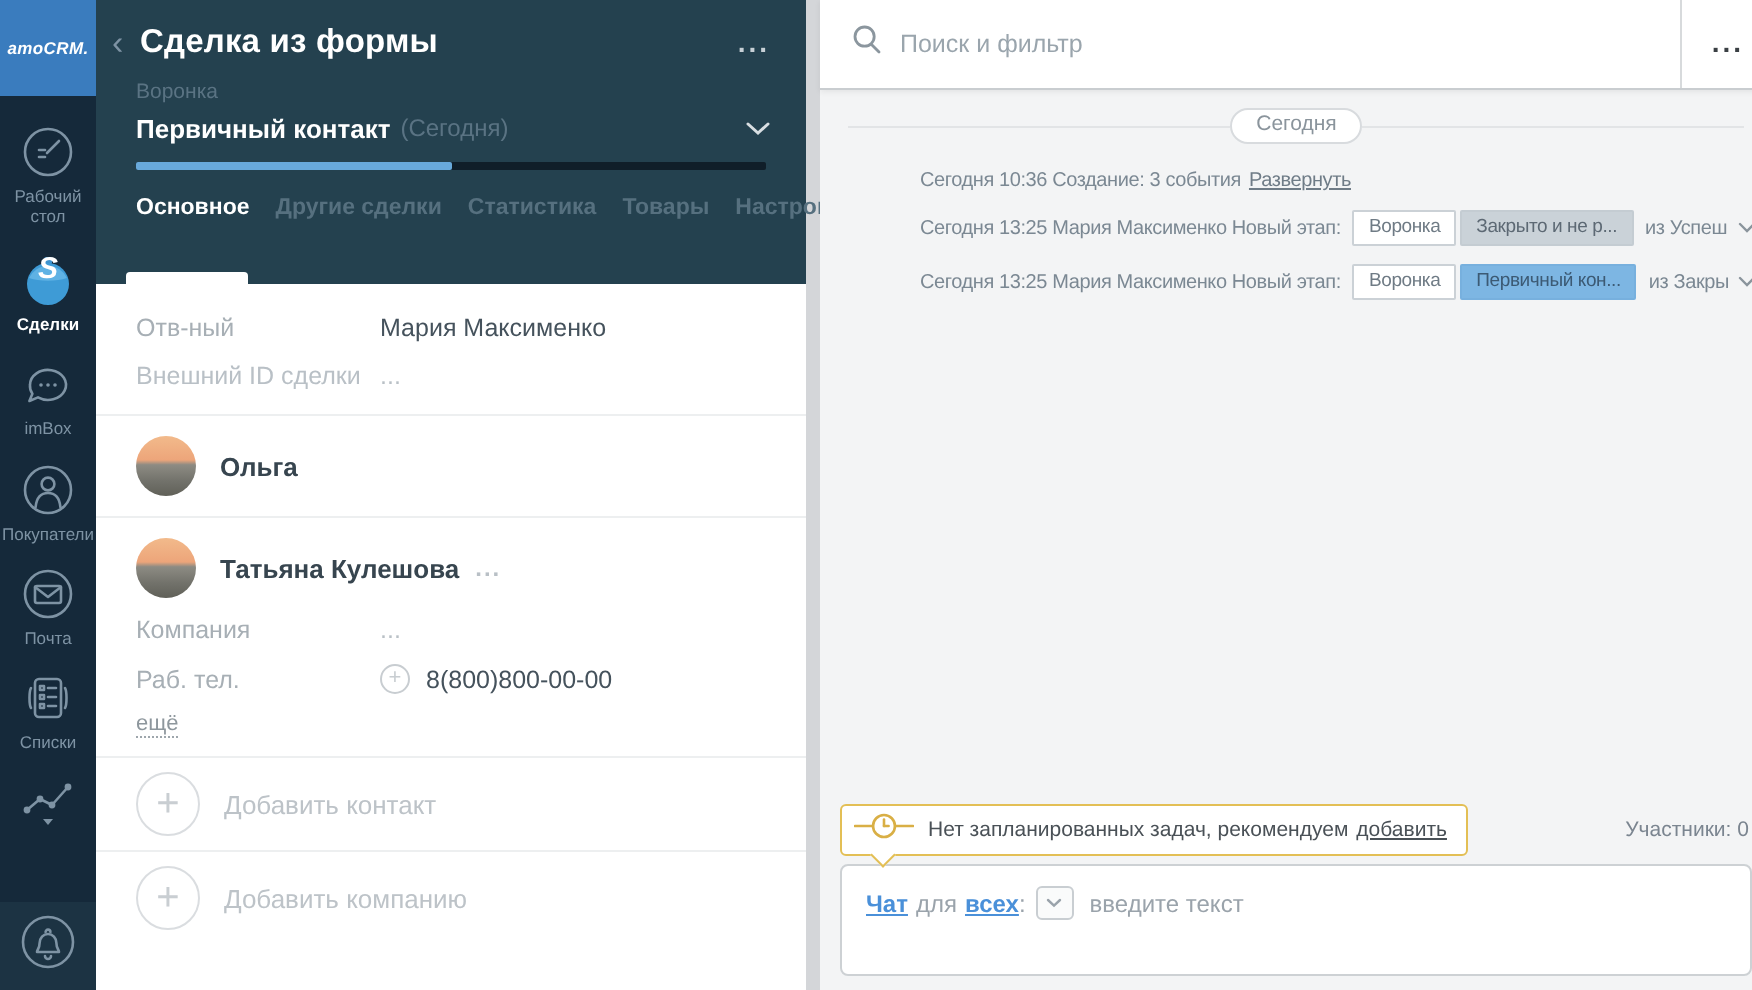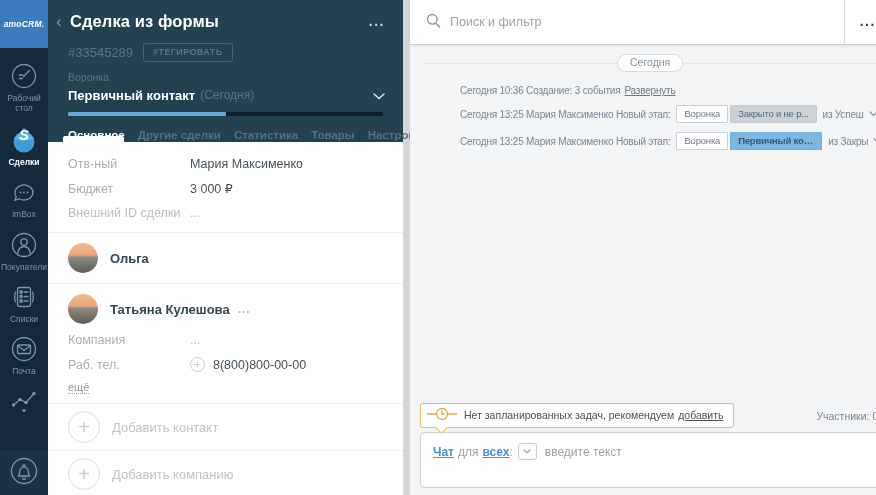--- a/index.html
+++ b/index.html
@@ -83,21 +83,21 @@
   .date-line { flex:1; height:1px; background:#E2E4E6; }
   .date-pill { background:#fff; border:1px solid #D8DBDE; border-radius:9px; padding:1px 12px 3px; font-size:10.5px; color:#8A949C; }
   .events { margin:13px 8px 0 50px; }
   .event { display:flex; align-items:center; margin-bottom:9px; font-size:10px; color:#7B8893;
            white-space:nowrap; letter-spacing:-.2px; }
   .ev-link { text-decoration:underline; margin-left:4px; color:#6F7C87; cursor:pointer;text-align:right; }
   .badge-group { display:inline-flex; gap:2px; margin:0 6px; }
   .badge { font-size:9.5px; padding:2px 7px 3px; border-radius:1px; max-width:92px; overflow:hidden; text-overflow:ellipsis; }
   .badge-label { background:#fff; border:1px solid #CBD1D6; color:#6F7B85; }
   .badge-gray { background:#CAD2D8; border:1px solid #C4CCD2; color:#5D6974; }
-  .badge-blue { background:#7DB6E3; border:1px solid #77B0DE; color:#3C5A74;font-weight:bold; }
+  .badge-blue { background:#7DB6E3; border:1px solid #77B0DE; color:#3C5A74; }
   .ev-from { margin-right:5px; }
   .chev-sm { color:#8A949C; cursor:pointer; display:inline-flex; }
 
   .feed-bottom { padding:0 10px 7px; flex-shrink:0; }
   .task-row { display:flex; align-items:center; justify-content:space-between; margin-bottom:4px; }
   .banner { position:relative; background:#fff; border:1px solid #E3BF55; border-radius:3px; display:inline-flex;
             align-items:center; padding:2px 10px 3px 6px; font-size:10.5px; color:#4A5157; }
   .banner::after { content:""; position:absolute; left:16px; bottom:-5px; width:8px; height:8px; background:#fff;
                    border-right:1px solid #E3BF55; border-bottom:1px solid #E3BF55; transform:rotate(45deg); }
   .banner-text { margin-left:7px; }
@@ -164,45 +164,45 @@
           <path d="M8.8 23.5 c0.5 -5 3 -7 6.2 -7 s5.7 2 6.2 7"></path>
         </svg>
       </span>
       <span class="nav-label">Покупатели</span>
     </div>
 
 
     <div class="nav-item" style="margin-top:9px">
       <span>
         <svg width="30" height="30" viewBox="0 0 30 30" class="icon-stroke">
+          <circle cx="15" cy="15" r="11.5"></circle>
+          <rect x="8.5" y="11" width="13" height="8.5" rx="1"></rect>
+          <path d="M8.5 11.5 L15 16.5 L21.5 11.5"></path>
+        </svg>
+      </span>
+      <span class="nav-label">Почта</span>
+    </div>
+
+    <div class="nav-item" style="margin-top:9px">
+      <span>
+        <svg width="30" height="30" viewBox="0 0 30 30" class="icon-stroke">
           <rect x="8.5" y="5.5" width="13" height="19" rx="2"></rect>
           <rect x="11" y="9" width="2" height="2"></rect>
             <line x1="15" y1="10" x2="19" y2="10"></line>
           <rect x="11" y="13.5" width="2" height="2"></rect>
             <line x1="15" y1="14.5" x2="19" y2="14.5"></line>
           <rect x="11" y="18" width="2" height="2"></rect>
             <line x1="15" y1="19" x2="19" y2="19"></line>
           <path d="M6.5 10 c-1 1.5 -1 8.5 0 10"></path>
             <path d="M23.5 10 c1 1.5 1 8.5 0 10"></path>
         </svg>
       </span>
       <span class="nav-label">Списки</span>
     </div>
 
-    <div class="nav-item" style="margin-top:9px">
-      <span>
-        <svg width="30" height="30" viewBox="0 0 30 30" class="icon-stroke">
-          <circle cx="15" cy="15" r="11.5"></circle>
-          <rect x="8.5" y="11" width="13" height="8.5" rx="1"></rect>
-          <path d="M8.5 11.5 L15 16.5 L21.5 11.5"></path>
-        </svg>
-      </span>
-      <span class="nav-label">Почта</span>
-    </div>
-
     <div class="nav-item" style="margin-top:10px">
       <span>
         <svg width="30" height="30" viewBox="0 0 30 30" class="icon-stroke">
           <polyline points="4.5,19 11,13.5 17,16.5 25,7.5"></polyline>
           <circle cx="11" cy="13.5" r="1.7" fill="#7E93A4" stroke="none"></circle>
           <circle cx="17" cy="16.5" r="1.7" fill="#7E93A4" stroke="none"></circle>
           <circle cx="25" cy="7.5" r="1.7" fill="#7E93A4" stroke="none"></circle>
           <circle cx="4.5" cy="19" r="1.7" fill="#7E93A4" stroke="none"></circle>
           <path d="M12.5 23.5 l5 0 l-2.5 3z" fill="#7E93A4" stroke="none"></path>
         </svg>
@@ -220,24 +220,20 @@
       </span>
     </div>
   </div>
 
   <div class="deal-panel">
     <div class="deal-header">
       <div class="dh-top">
         <span class="back-chev">‹</span>
         <span class="deal-title">Сделка из формы</span>
         <span class="dots">...</span>
-      </div>
-      <div class="dh-id">
-        <span class="deal-id">#33545289</span>
-        <span class="tag-chip">#ТЕГИРОВАТЬ</span>
       </div>
       <div class="pipe-label">Воронка</div>
       <div class="stage-row">
         <span class="stage-name">Первичный контакт</span>
         <span class="stage-hint">(Сегодня)</span>
         <span class="stage-chev">
           <svg width="12" height="7" viewBox="0 0 12 7">
               <path d="M1 1 L6 5.5 L11 1" fill="none" stroke="currentColor" stroke-width="1.5" stroke-linecap="round"></path>
             </svg>
         </span>
@@ -252,24 +248,20 @@
         <span class="tab">Товары</span>
         <span class="tab">Настроить</span>
       </div>
       <div class="tab-indicator"></div>
     </div>
 
     <div class="deal-body">
       <div class="f-row">
         <span class="f-label">Отв-ный</span>
         <span class="f-value">Мария Максименко</span>
-      </div>
-      <div class="f-row">
-        <span class="f-label">Бюджет</span>
-        <span class="f-value">3 000  ₽</span>
       </div>
       <div class="f-row">
         <span class="f-label muted">Внешний ID сделки</span>
         <span class="f-value muted">...</span>
       </div>
 
       <div class="divider"></div>
 
       <div class="contact-row">
         <span class="avatar"></span>

